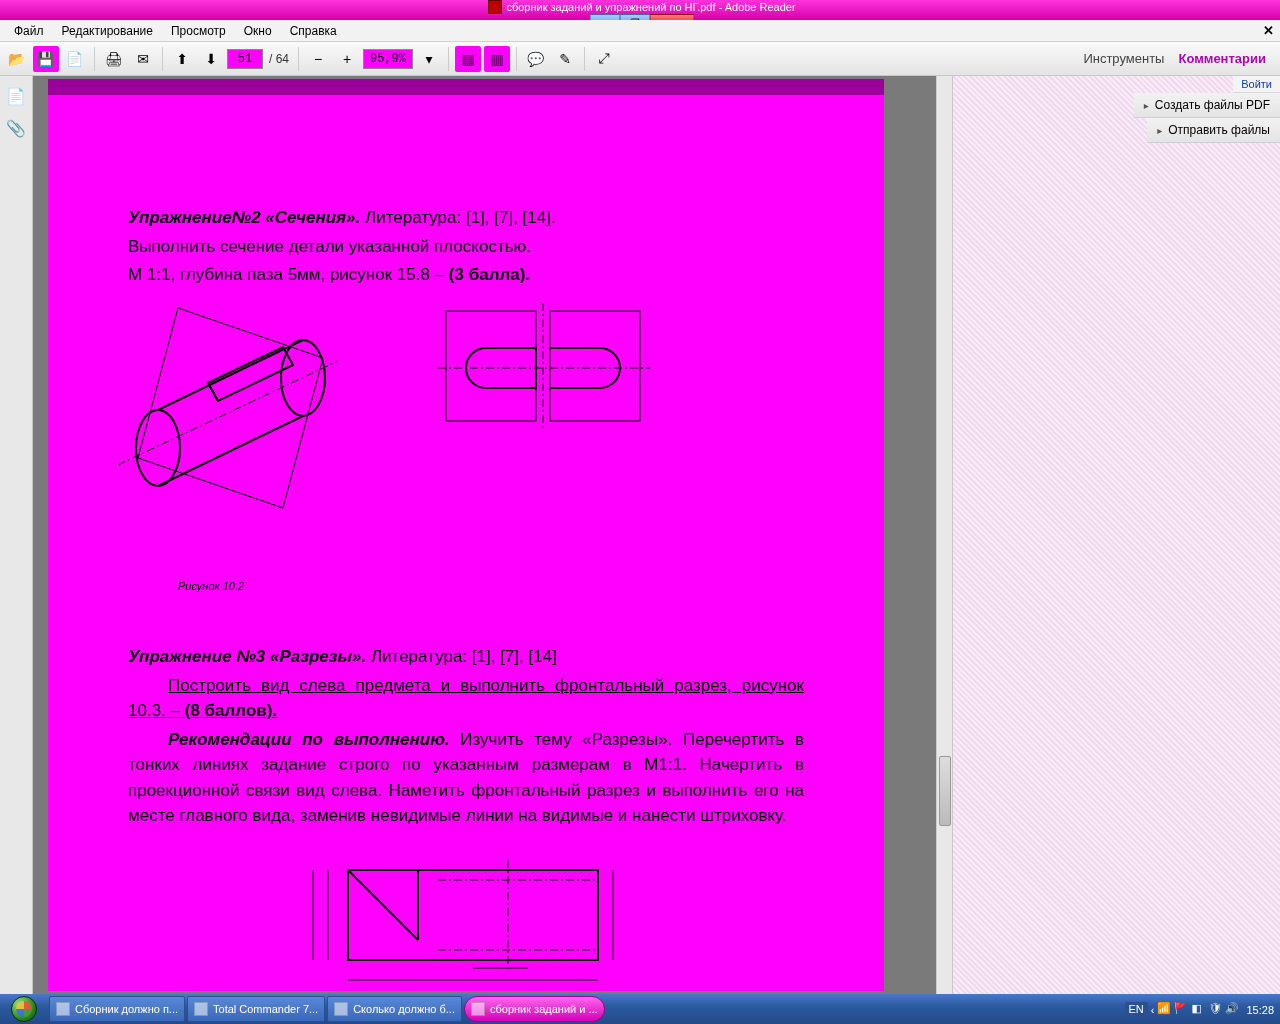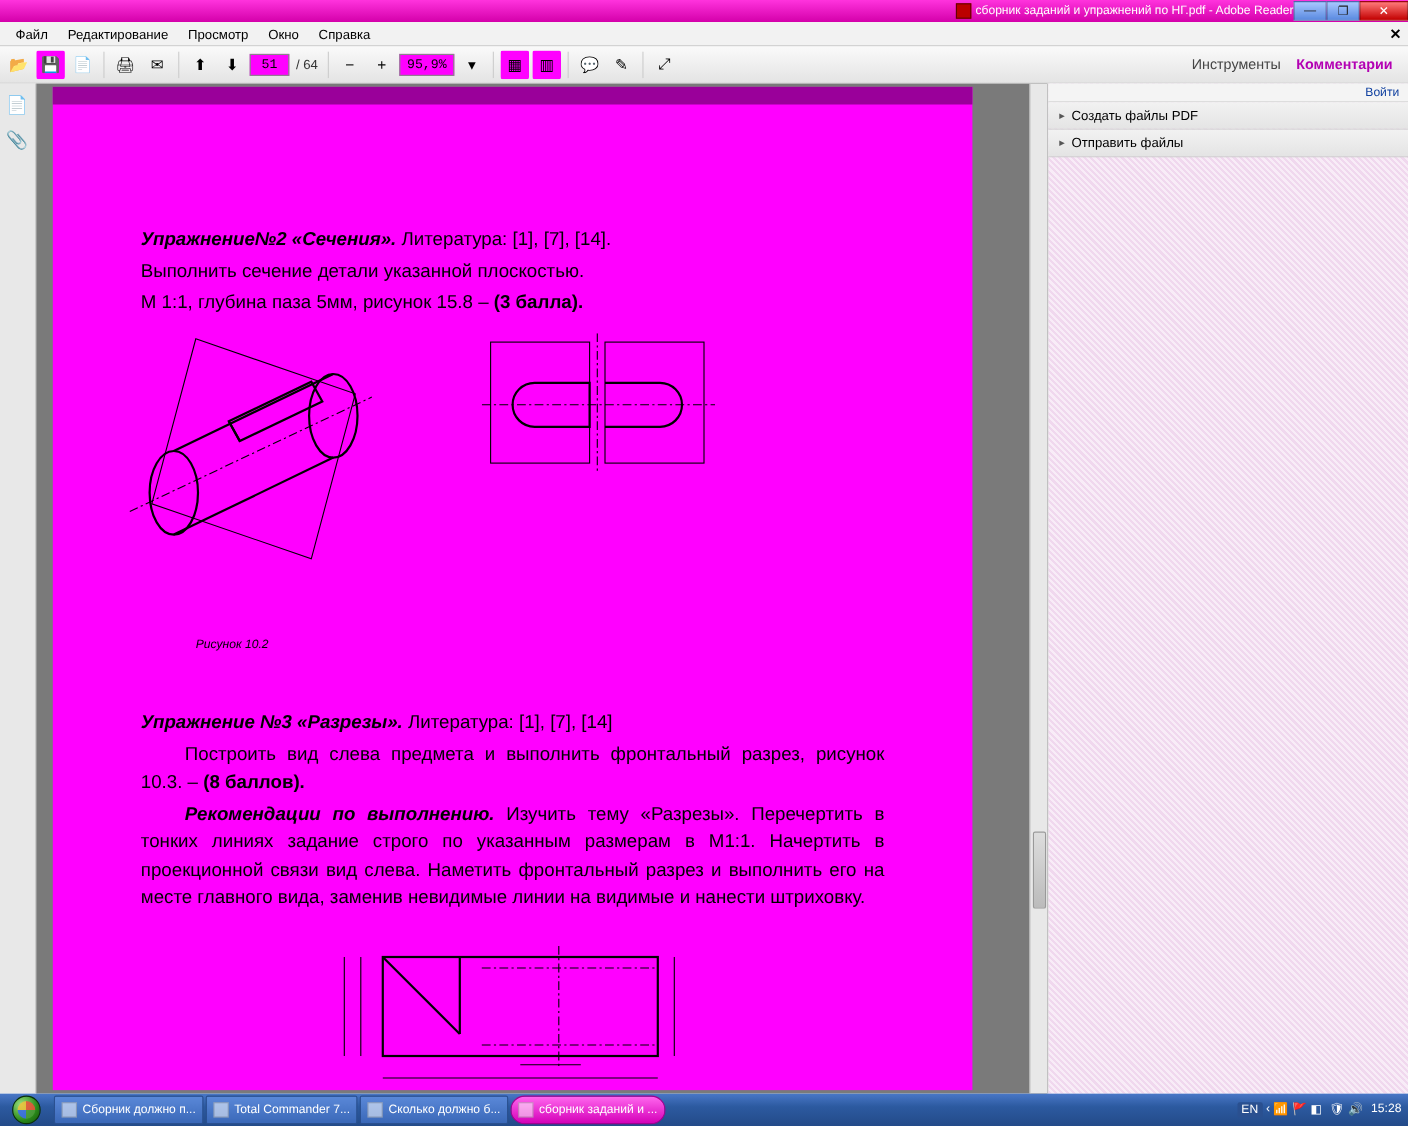--- a/index.html
+++ b/index.html
@@ -1,19 +1,19 @@
 <!DOCTYPE html>
 <html><head>
 <meta charset="utf-8">
 <style>
 * { margin: 0; padding: 0; box-sizing: border-box; font-family: "Segoe UI", Tahoma, sans-serif; }
 html, body { width: 1280px; height: 1024px; overflow: hidden; background: #fff; }
 
 
-.titlebar { height: 20px; background: linear-gradient(#ff33dd, #d400aa); display: flex; align-items: center; justify-content: flex-end; font-size: 11px; color: #fff; padding-left: 4px; }
+.titlebar { height: 20px; background: linear-gradient(#ff33dd, #d400aa); display: flex; align-items: center; justify-content: flex-start; font-size: 11px; color: #fff; padding-left: 4px; flex-direction: column; }
 .titlebar .left { display: flex; align-items: center; gap: 4px; }
 .titlebar .pdf-icon { width: 14px; height: 14px; background: #b00; border: 1px solid #600; }
 .titlebar .win-btns { display: flex; }
 .titlebar .win-btn { width: 30px; height: 18px; background: linear-gradient(#fff4, #0002); border: 1px solid #0004; display: flex; align-items: center; justify-content: center; font-size: 11px; color: #222; }
 .titlebar .win-min { background: linear-gradient(#a8c8ff,#5a8ae0); }
 .titlebar .win-max { background: linear-gradient(#a8c8ff,#5a8ae0); }
 .titlebar .win-close { background: linear-gradient(#ff7a7a,#c20000); color: #fff; width: 44px; }
 
 
 .menubar { height: 22px; background: #f2f2f2; border-bottom: 1px solid #d0d0d0; display: flex; align-items: center; font-size: 12px; gap: 2px; padding-left: 6px; position: relative; }
@@ -46,34 +46,34 @@
 .doc-page .content p { margin-bottom: 3px; text-align: justify; }
 .doc-page .figcap { margin-top: 55px; margin-bottom: 50px; font-style: italic; font-size: 11px; padding-left: 50px; }
 
 
 .drawing-row { display: flex; gap: 80px; margin-top: 15px; margin-left: -20px; }
 .drawing { stroke: #000; stroke-width: 2; fill: none; }
 .drawing-thin { stroke-width: 1; }
 .drawing-dash { stroke-dasharray: 8 3 2 3; }
 
 
-.right-panel { width: 328px; background: repeating-linear-gradient(45deg,#f0d8ee 0 2px,#f8ecf7 2px 4px); border-left: 1px solid #c8c8c8; display: flex; flex-direction: column; }
+.right-panel { width: 328px; background: repeating-linear-gradient(45deg,#f0d8ee 0 2px,#f8ecf7 2px 4px); border-left: 1px solid #c8c8c8; display: flex; flex-direction: column; align-items: flex-end; }
 .right-panel .login { text-align: right; font-size: 11px; color: #1040a0; padding: 2px 8px; background: #f4f4f4; border-bottom: 1px solid #d8d8d8; cursor: default; }
 .right-panel .accordion { background: linear-gradient(#f2f2f2,#e4e4e4); border-bottom: 1px solid #d0d0d0; font-size: 12px; padding: 5px 10px; display: flex; align-items: center; gap: 6px; cursor: default; }
 .right-panel .accordion::before { content: "▸"; font-size: 10px; color: #555; }
 
 
 .taskbar { height: 30px; background: linear-gradient(#4a78c8,#2c5aa0 40%,#234a88); display: flex; align-items: center; font-size: 11px; color: #fff; }
 .start-orb { width: 48px; height: 30px; display: flex; align-items: center; justify-content: center; }
 .start-orb .orb { width: 26px; height: 26px; border-radius: 50%; background: radial-gradient(circle at 30% 30%, #9be07e, #2a8a1a 60%, #145008); border: 1px solid #0a3006; position: relative; }
 .start-orb .orb::after { content: ""; position: absolute; inset: 4px; border-radius: 50%; background: conic-gradient(#f0503a 0 90deg,#4a9a3a 90deg 180deg,#3a6af0 180deg 270deg,#f0c03a 270deg 360deg); opacity: 0.85; }
 .task-item { height: 26px; max-width: 160px; margin: 0 1px; background: linear-gradient(#5a88d8,#3a68b8); border: 1px solid #2a5090; border-radius: 2px; display: flex; align-items: center; gap: 5px; padding: 0 6px; overflow: hidden; white-space: nowrap; }
 .task-item.active { background: linear-gradient(#ff66ee,#d400b8); border-color: #a00090; border-radius: 13px; }
 .task-item .ico { width: 14px; height: 14px; background: #fff8; border: 1px solid #0003; flex-shrink: 0; }
-.tray { margin-left: auto; display: flex; align-items: flex-start; gap: 3px; padding: 0 6px; font-size: 11px; }
+.tray { margin-left: auto; display: flex; align-items: flex-end; gap: 3px; padding: 0 6px; font-size: 11px; }
 .tray .lang { background: #2a5090; padding: 1px 4px; border-radius: 2px; }
 .tray .clock { margin-left: 4px; }
 .tray .tic { width: 14px; height: 14px; }
 </style>
 </head>
 <body>
 
 <div class="titlebar">
   <div class="left">
     <span class="pdf-icon"></span>
@@ -185,21 +185,21 @@
             </g>
           </svg>
         </div>
 
         <div class="figcap">Рисунок 10.2</div>
 
         <p>
           <span class="heading">Упражнение №3 «Разрезы».</span>
           <span> Литература: [1], [7], [14]</span>
         </p>
-        <p style="text-indent:40px;">
+        <p style="text-indent:40px;text-decoration:underline;">
           <span>Построить вид слева предмета и выполнить фронтальный разрез, рисунок 10.3. – </span><b>(8 баллов).</b>
         </p>
         <p style="text-indent:40px;">
           <b><i>Рекомендации по выполнению.</i></b><span> Изучить тему «Разрезы». Перечертить в тонких линиях задание строго по указанным размерам в М1:1. Начертить в проекционной связи вид слева. Наметить фронтальный разрез и выполнить его на месте главного вида, заменив невидимые линии на видимые и нанести штриховку.</span>
         </p>
 
         
         <svg width="340" height="150" style="margin-left:170px;margin-top:18px;">
           <g class="drawing">
             <rect x="50" y="20" width="250" height="90"></rect>

